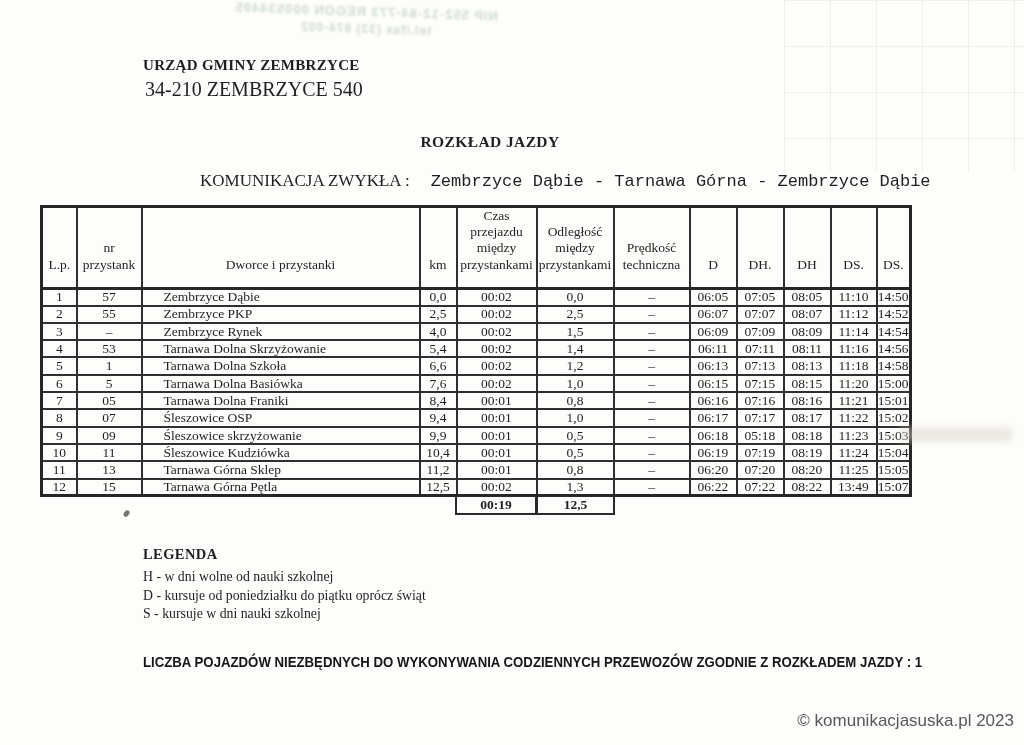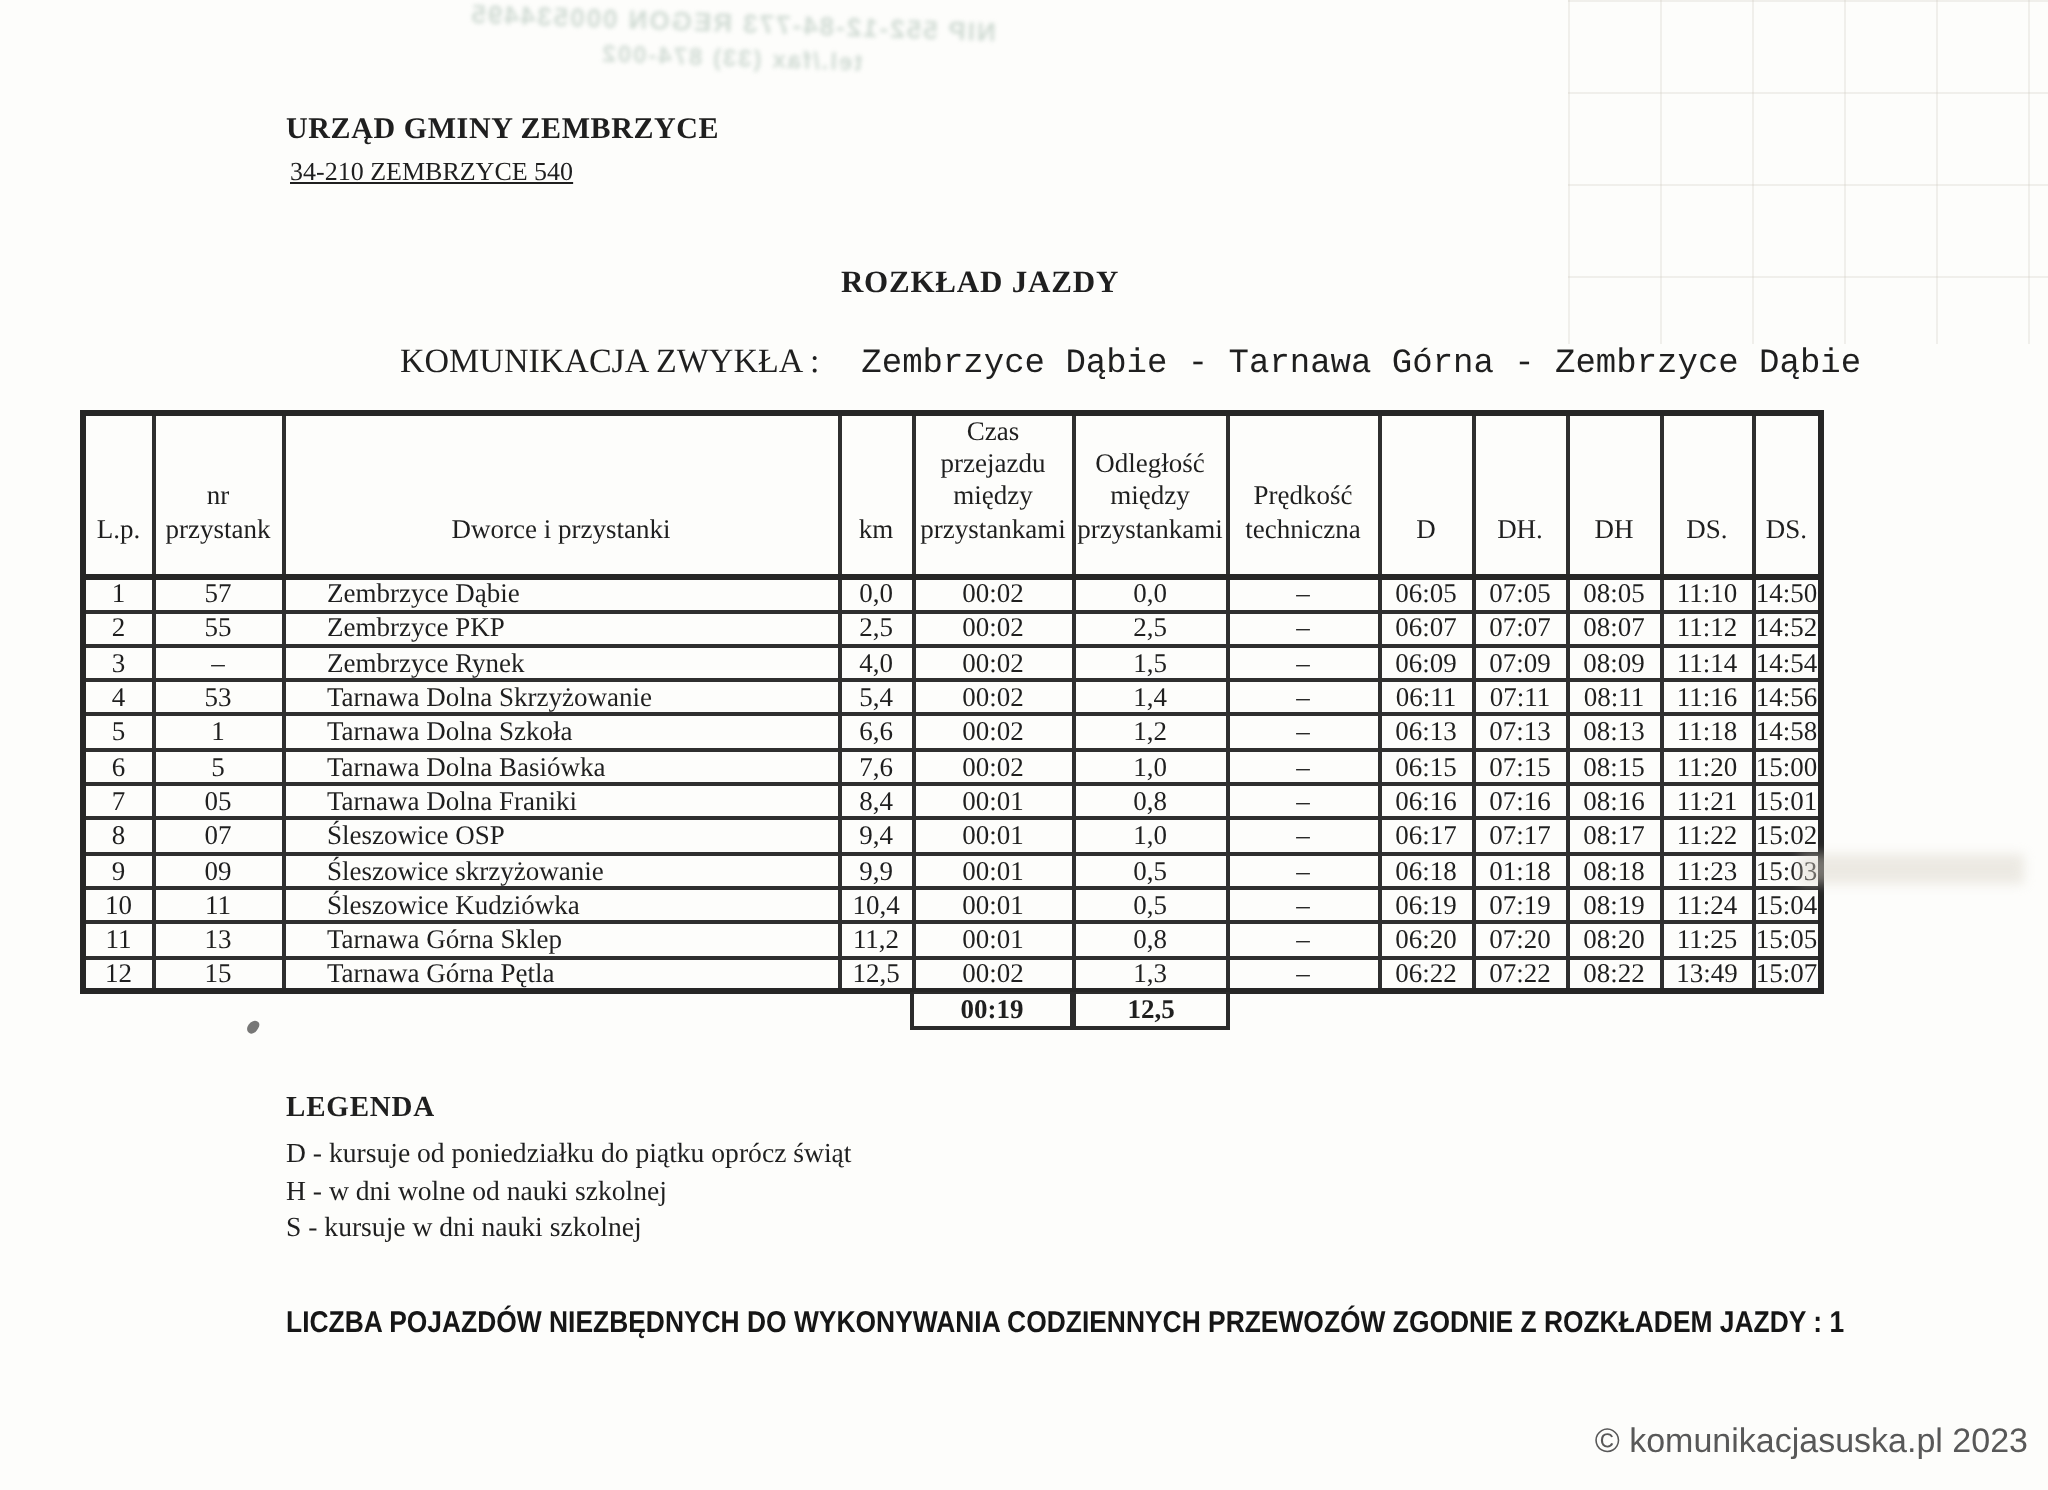--- a/index.html
+++ b/index.html
@@ -19,21 +19,21 @@
   .bleed {
     position:absolute; left:162px; top:4px; width:408px;
     transform:scaleX(-1) rotate(-2deg);
     color:#a9bdb1; opacity:.55; filter:blur(1.1px);
     font-family:"Liberation Sans", sans-serif; font-weight:bold;
     font-size:13px; letter-spacing:1px; text-align:center;
   }
   .bleed-l2 { font-size:12px; margin-top:3px; }
 
   .org   { position:absolute; left:143px; top:57px;  font-size:15px; font-weight:bold; letter-spacing:.3px; }
-  .addr  { position:absolute; left:145px; top:78px;  font-size:13px;text-decoration:underline; }
+  .addr  { position:absolute; left:145px; top:78px;  font-size:20px; }
   .title { position:absolute; left:0; top:133px; width:980px; text-align:center;
            font-size:15.5px; font-weight:bold; letter-spacing:.4px; }
   .route { position:absolute; left:200px; top:171px; font-size:17px; }
   .route .route-value { margin-left:21px;font-family:Liberation Mono, monospace; }
 
   .table-wrap { position:absolute; left:40px; top:205px; }
   table.tt { border-collapse:collapse; table-layout:fixed; width:869px;
              border:3px solid #262626; }
   .tt th, .tt td { border:2px solid #2f2f2f; text-align:center; padding:0;
                    font-size:13.5px; overflow:hidden; }
@@ -242,21 +242,21 @@
           </tr>
           <tr>
             <td>9</td>
             <td>09</td>
             <td class="cell-name">Śleszowice skrzyżowanie</td>
             <td>9,9</td>
             <td>00:01</td>
             <td>0,5</td>
             <td>–</td>
             <td>06:18</td>
-            <td>01:18</td>
+            <td>05:18</td>
             <td>08:18</td>
             <td>11:23</td>
             <td>15:03</td>
           </tr>
           <tr>
             <td>10</td>
             <td>11</td>
             <td class="cell-name">Śleszowice Kudziówka</td>
             <td>10,4</td>
             <td>00:01</td>
@@ -299,22 +299,22 @@
         </tbody>
     </table>
     <div class="summary">
       <div class="sum-cell time">00:19</div>
       <div class="sum-cell dist">12,5</div>
     </div>
   </div>
 
   <div class="legend">
     <div class="legend-h">LEGENDA</div>
+    <div class="legend-item">H - w dni wolne od nauki szkolnej</div>
     <div class="legend-item">D - kursuje od poniedziałku do piątku oprócz świąt</div>
-    <div class="legend-item">H - w dni wolne od nauki szkolnej</div>
     <div class="legend-item">S - kursuje w dni nauki szkolnej</div>
   </div>
 
   <div class="footer-note">LICZBA POJAZDÓW  NIEZBĘDNYCH DO WYKONYWANIA  CODZIENNYCH PRZEWOZÓW   ZGODNIE Z ROZKŁADEM JAZDY : 1</div>
   <div class="watermark">© komunikacjasuska.pl 2023</div>
 
   <div class="speck"></div>
   <div class="smudge"></div>
 </div>
 

